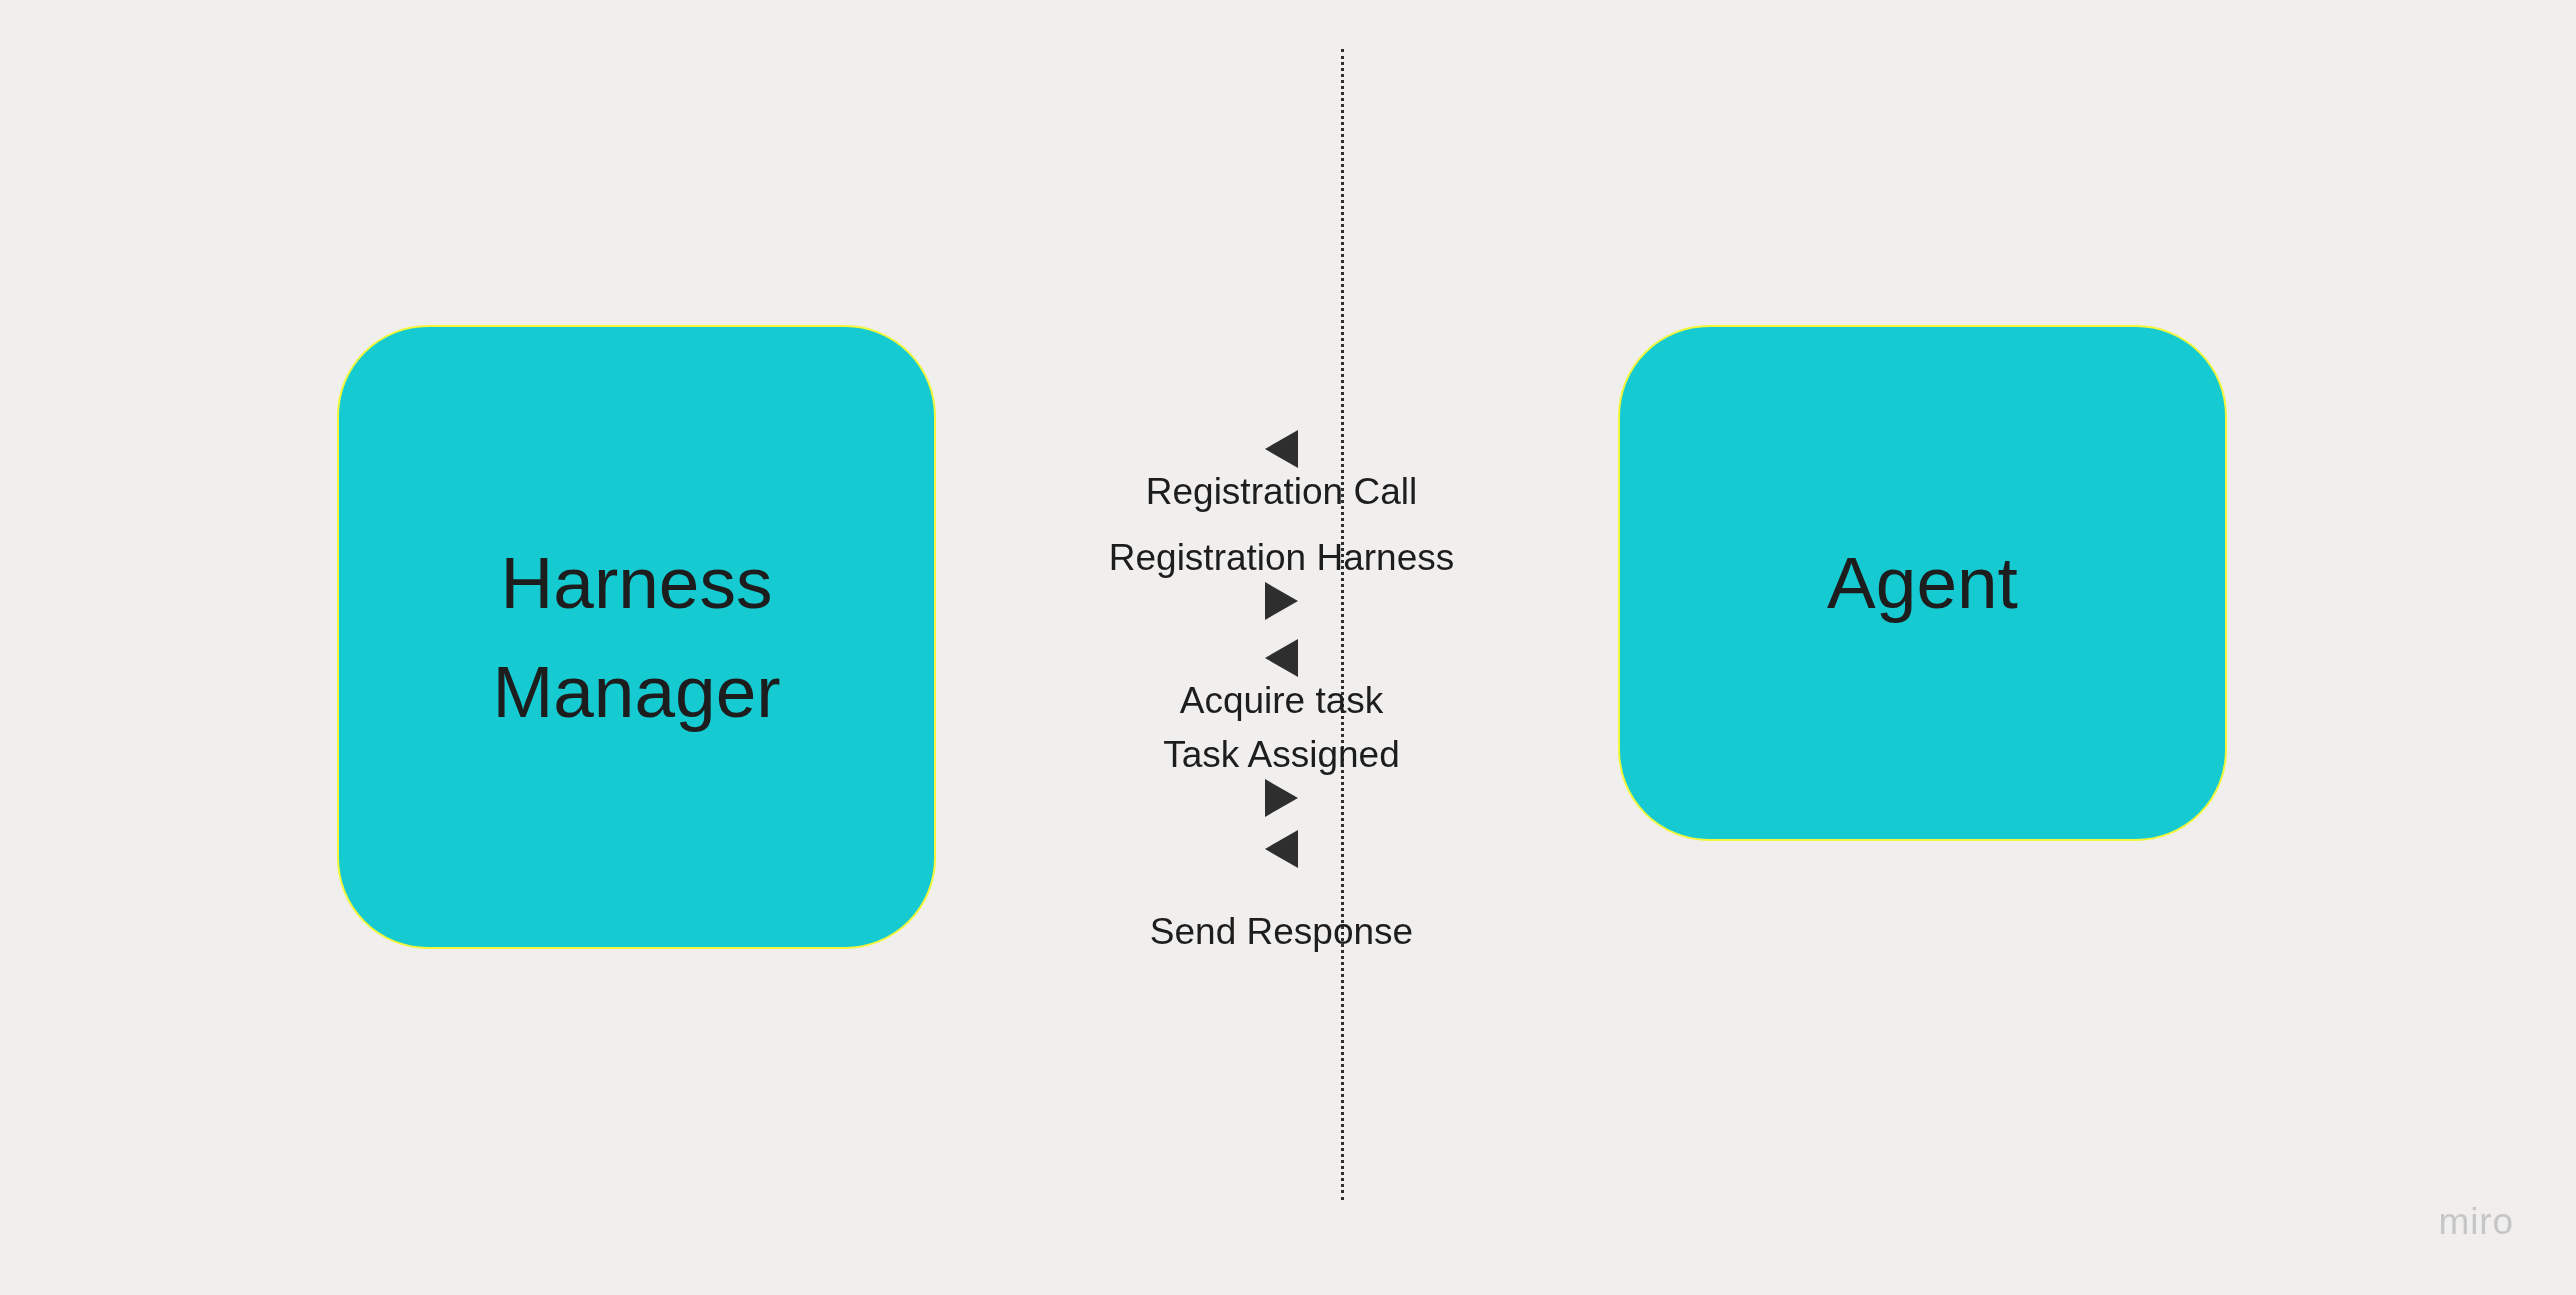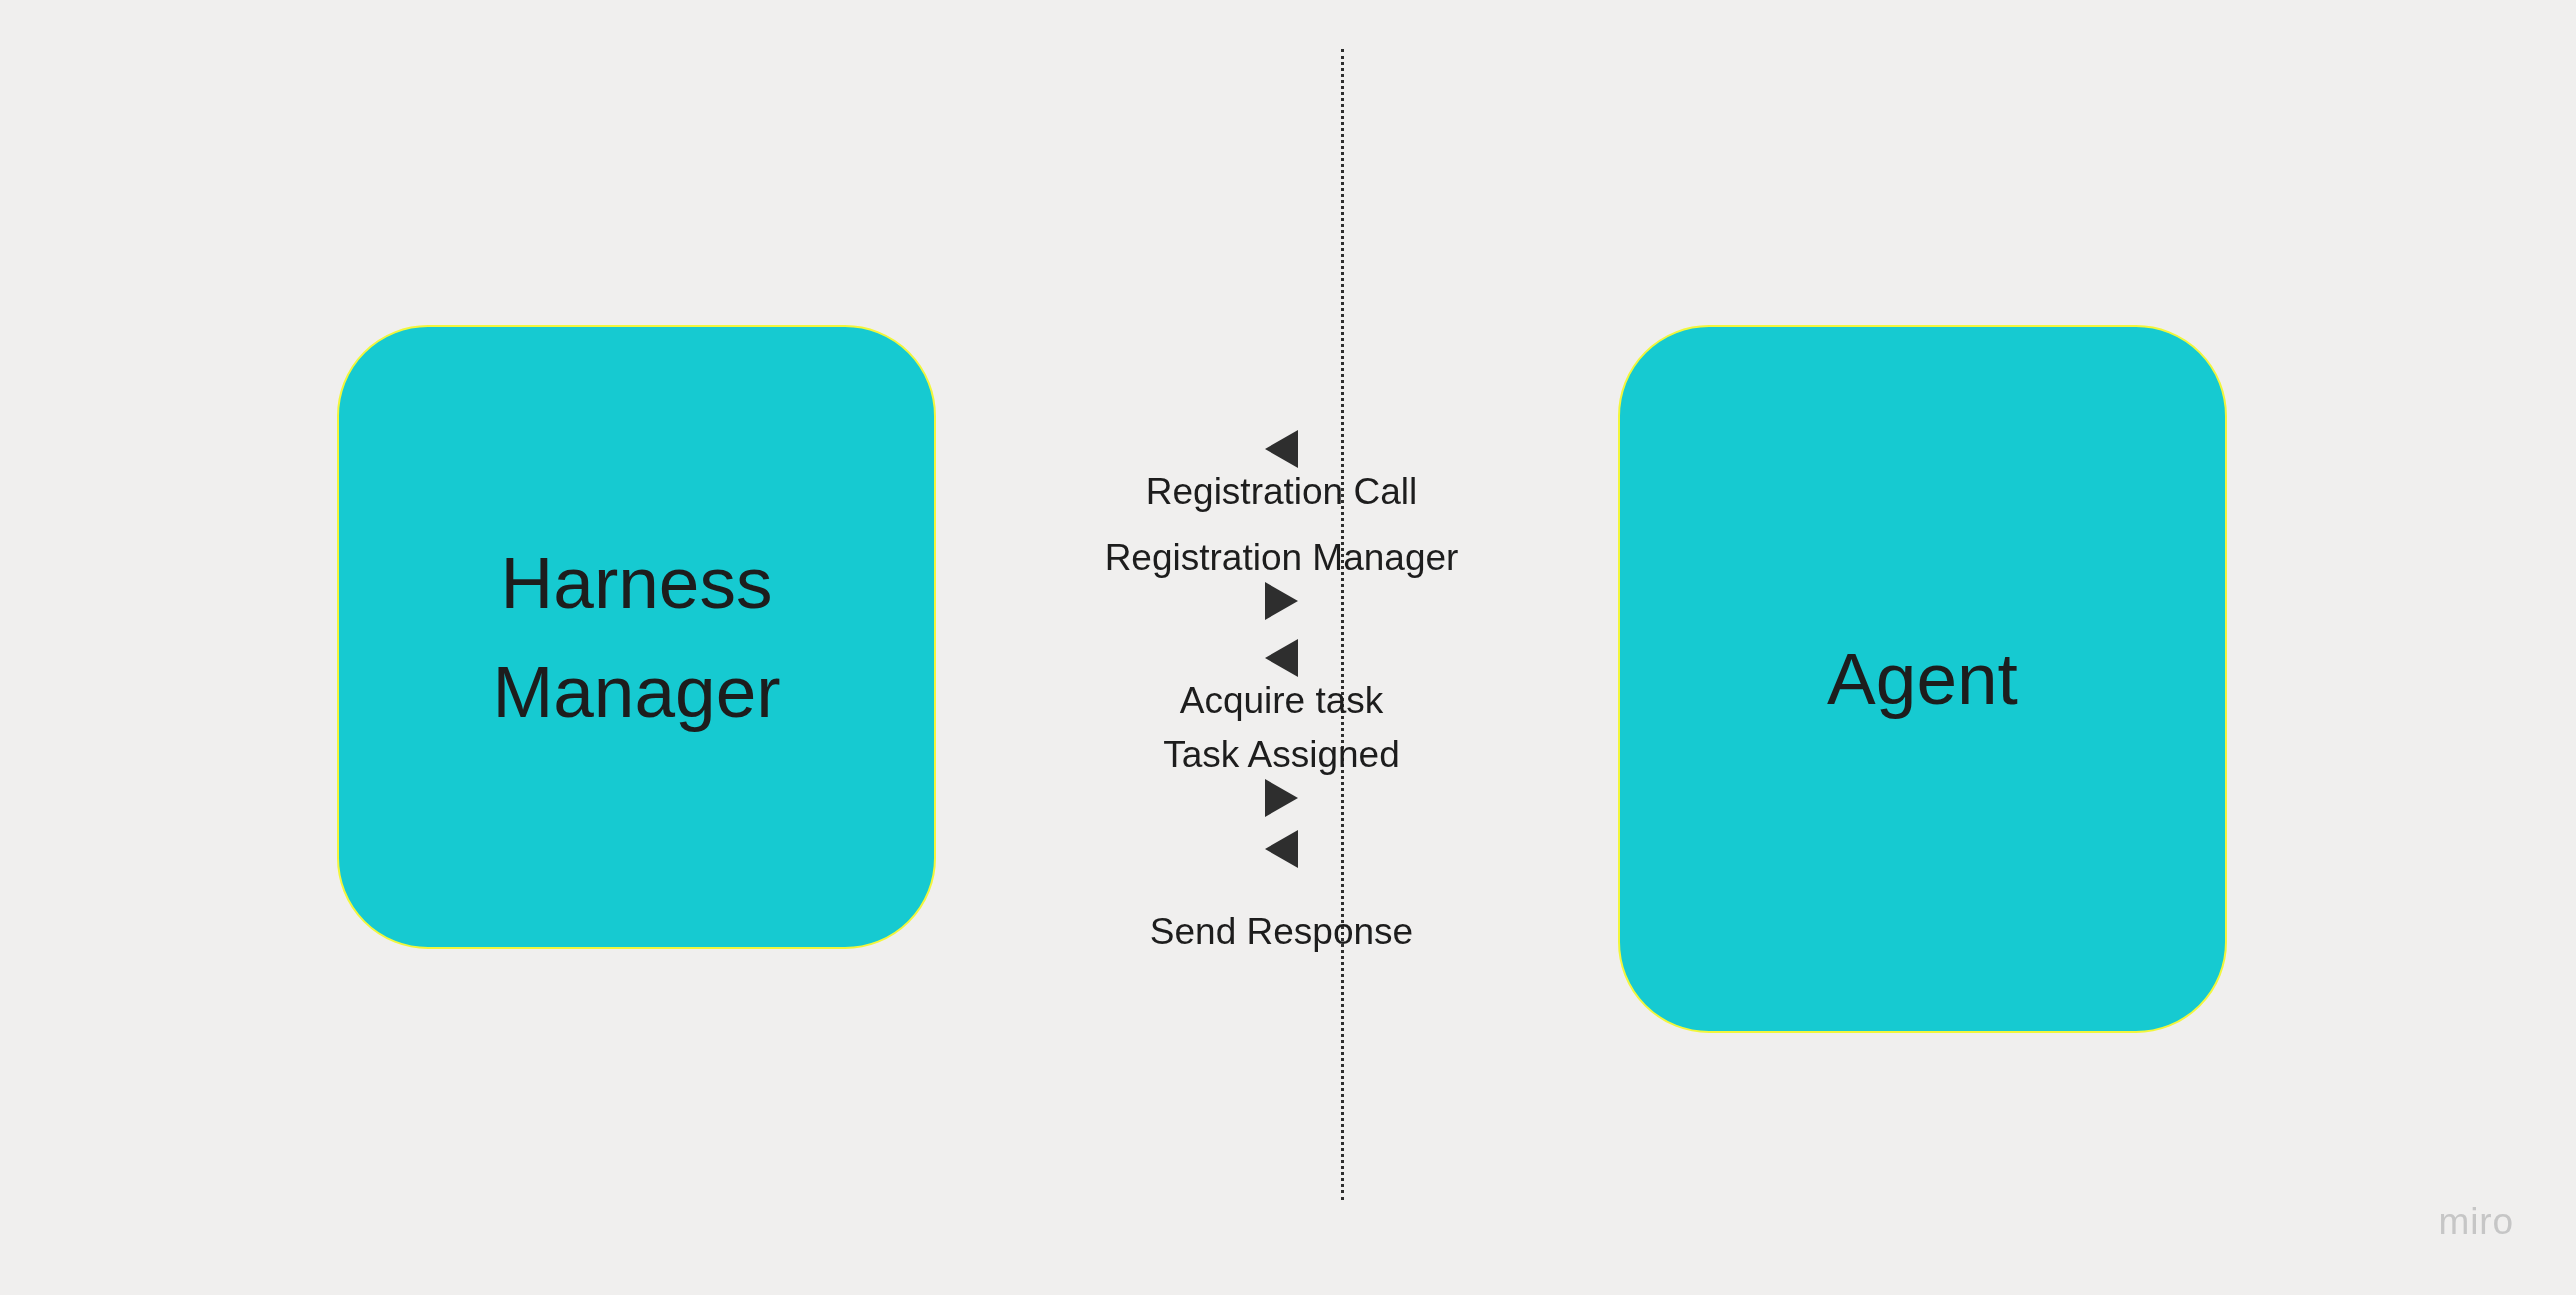--- a/index.html
+++ b/index.html
@@ -44,21 +44,21 @@
     display: flex;
     align-items: center;
     justify-content: center;
     text-align: center;
     color: var(--text);
     font-size: 73px;
     line-height: 1.5;
     z-index: 2;
   }
   .node-left  { left: 337px;  top: 325px; width: 599px; height: 624px; padding: 0 53px; }
-  .node-right { left: 1618px; top: 325px; width: 609px; height: 708px; padding: 0 55px; }
+  .node-right { left: 1618px; top: 325px; width: 609px; height: 516px; padding: 0 55px; }
 
   
   .msg {
     position: absolute;
     left: 945px;
     width: 673px;
     height: 66px;
     display: flex;
     align-items: center;
     z-index: 3;
@@ -125,21 +125,21 @@
 
   <div class="msg msg-1">
     <span class="arrowhead left"></span>
     <span class="line"></span>
     <span class="label">Registration Call</span>
     <span class="line"></span>
   </div>
 
   <div class="msg msg-2">
     <span class="line"></span>
-    <span class="label">Registration Manager</span>
+    <span class="label">Registration Harness</span>
     <span class="line"></span>
     <span class="arrowhead right"></span>
   </div>
 
   <div class="msg msg-3">
     <span class="arrowhead left"></span>
     <span class="line"></span>
     <span class="label">Acquire task</span>
     <span class="line"></span>
   </div>

